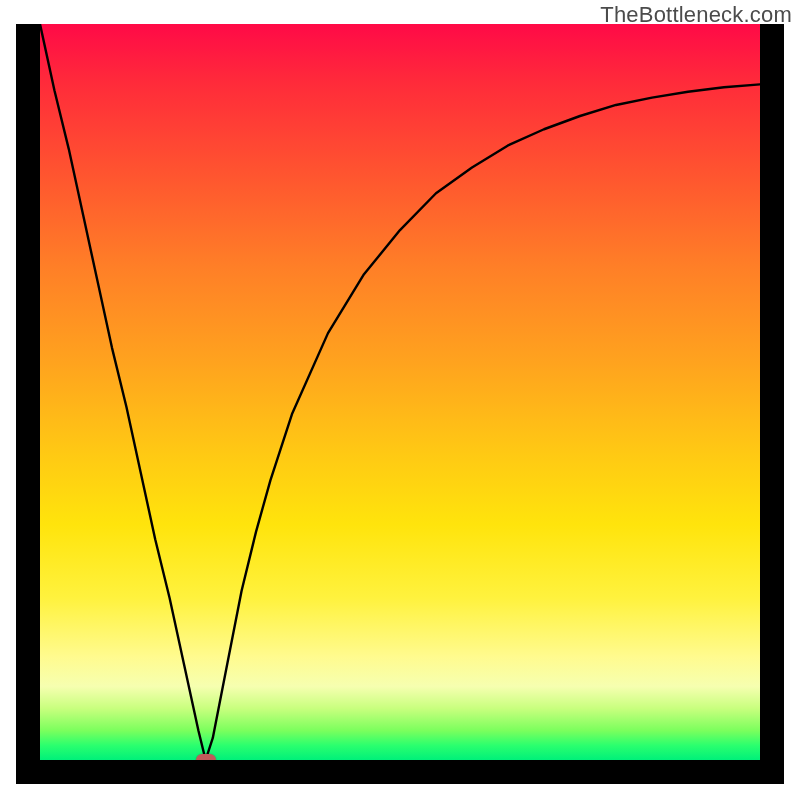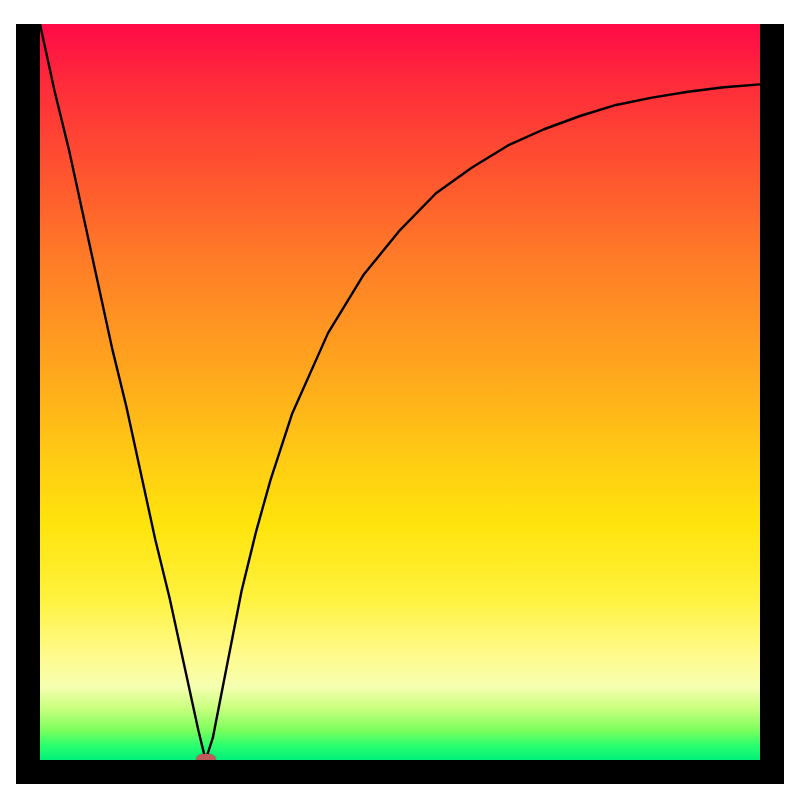--- a/index.html
+++ b/index.html
@@ -76,20 +76,21 @@
     border-radius: 6px;
     background: #c05a5a;
     transform: translate(-50%, -50%);
     box-shadow: 0 0 2px rgba(0,0,0,0.25);
   }
 </style>
 </head>
 <body>
 <div class="wrap">
 
+  <div class="watermark">TheBottleneck.com</div>
 
   <div class="plot-outer">
     <div class="plot-inner">
       <svg class="curve" viewBox="0 0 720 736" preserveAspectRatio="none">
         <path id="curvePath" d="M0.00 0.00 L14.40 66.24 L28.80 125.12 L43.20 191.36 L57.60 257.60 L72.00 323.84 L86.40 382.72 L100.80 448.96 L115.20 515.20 L129.60 574.08 L144.00 640.32 L158.40 706.56 L165.60 736.00 L172.80 713.92 L187.20 640.32 L201.60 566.72 L216.00 507.84 L230.40 456.32 L252.00 390.08 L288.00 309.12 L324.00 250.24 L360.00 206.08 L396.00 169.28 L432.00 143.52 L468.00 121.44 L504.00 105.25 L540.00 92.00 L576.00 80.96 L612.00 73.60 L648.00 67.71 L684.00 63.30 L720.00 60.35" fill="none" stroke="#000000" stroke-width="2.4" stroke-linejoin="round" stroke-linecap="round"></path>
       </svg>
       <div class="marker" id="optimalMarker" style="left: 23%; top: 100%;"></div>
     </div>
   </div>
 

